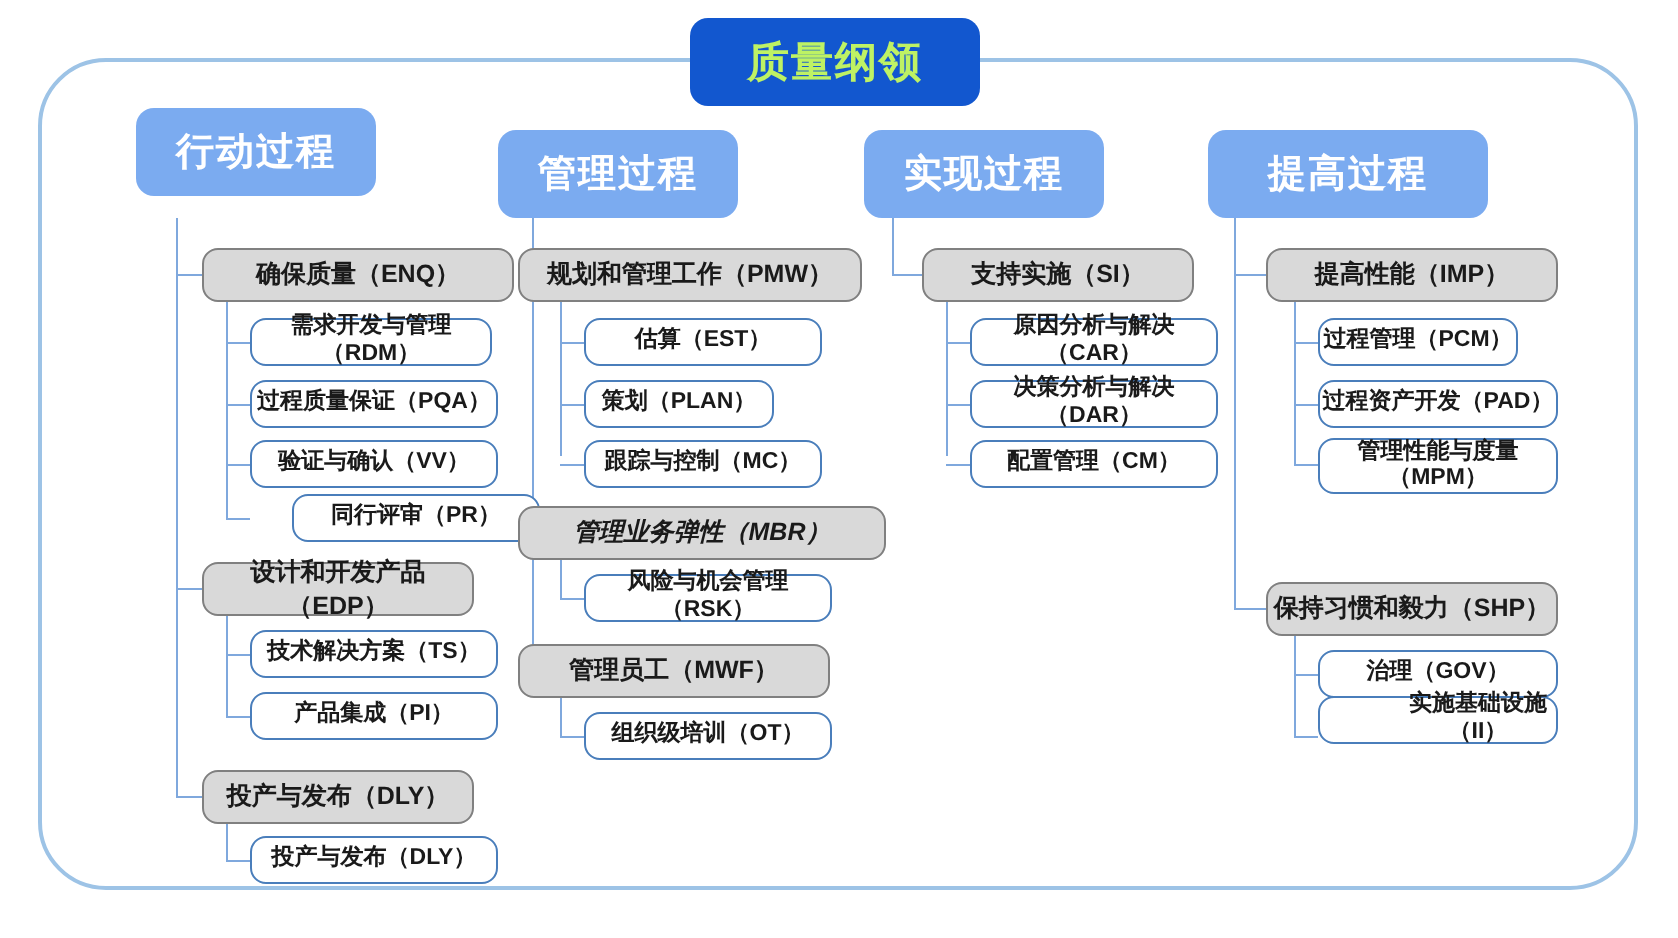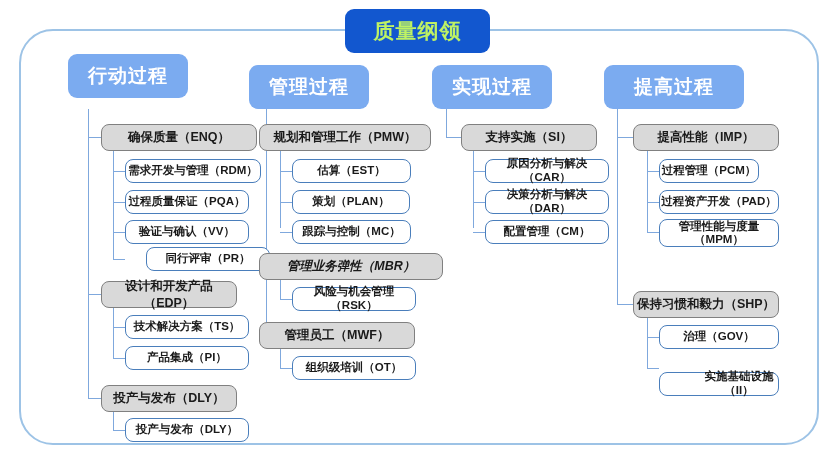--- a/index.html
+++ b/index.html
@@ -100,21 +100,21 @@
 
   <div class="col-head" style="left:68px;top:54px;width:120px;">行动过程</div>
 
   <div class="ln v" style="left:88px;top:109px;height:290px;"></div>
 
   <div class="ln h" style="left:88px;top:137px;width:13px;"></div>
   <div class="grp" style="left:101px;top:124px;width:156px;height:27px;">确保质量（ENQ）</div>
   <div class="ln v" style="left:113px;top:151px;height:108px;"></div>
 
   <div class="ln h" style="left:113px;top:171px;width:12px;"></div>
-  <div class="leaf" style="left:125px;top:159px;width:136px;height:24px;">需求开发与管理（RDM）</div>
+  <div class="leaf" style="left:125px;top:159px;width:121px;height:24px;">需求开发与管理（RDM）</div>
 
   <div class="ln h" style="left:113px;top:202px;width:12px;"></div>
   <div class="leaf" style="left:125px;top:190px;width:124px;height:24px;">过程质量保证（PQA）</div>
 
   <div class="ln h" style="left:113px;top:232px;width:12px;"></div>
   <div class="leaf" style="left:125px;top:220px;width:124px;height:24px;">验证与确认（VV）</div>
 
   <div class="ln h" style="left:113px;top:259px;width:12px;"></div>
   <div class="leaf" style="left:125px;top:247px;width:124px;height:24px;margin-left:21px;">同行评审（PR）</div>
 
@@ -139,21 +139,21 @@
   <div class="ln v" style="left:266px;top:109px;height:235px;"></div>
 
   <div class="ln h" style="left:266px;top:137px;width:6px;"></div>
   <div class="grp" style="left:259px;top:124px;width:172px;height:27px;">规划和管理工作（PMW）</div>
   <div class="ln v" style="left:280px;top:151px;height:77px;"></div>
 
   <div class="ln h" style="left:280px;top:171px;width:12px;"></div>
   <div class="leaf" style="left:292px;top:159px;width:119px;height:24px;">估算（EST）</div>
 
   <div class="ln h" style="left:280px;top:202px;width:12px;"></div>
-  <div class="leaf" style="left:292px;top:190px;width:118px;height:24px;">策划（PLAN）</div>
+  <div class="leaf" style="left:292px;top:190px;width:95px;height:24px;">策划（PLAN）</div>
 
   <div class="ln h" style="left:280px;top:232px;width:12px;"></div>
   <div class="leaf" style="left:292px;top:220px;width:119px;height:24px;">跟踪与控制（MC）</div>
 
   <div class="ln h" style="left:266px;top:266px;width:6px;"></div>
   <div class="grp" style="left:259px;top:253px;width:184px;height:27px;font-style:italic;">管理业务弹性（MBR）</div>
   <div class="ln v" style="left:280px;top:280px;height:20px;"></div>
   <div class="ln h" style="left:280px;top:299px;width:12px;"></div>
   <div class="leaf" style="left:292px;top:287px;width:124px;height:24px;">风险与机会管理（RSK）</div>
 
@@ -198,15 +198,15 @@
 （MPM）</div>
 
   <div class="ln h" style="left:617px;top:304px;width:16px;"></div>
   <div class="grp" style="left:633px;top:291px;width:146px;height:27px;">保持习惯和毅力（SHP）</div>
   <div class="ln v" style="left:647px;top:318px;height:50px;"></div>
 
   <div class="ln h" style="left:647px;top:337px;width:12px;"></div>
   <div class="leaf" style="left:659px;top:325px;width:120px;height:24px;">治理（GOV）</div>
 
   <div class="ln h" style="left:647px;top:368px;width:12px;"></div>
-  <div class="leaf" style="left:659px;top:372px;width:120px;height:24px;padding-left:40px;">实施基础设施（II）</div>
+  <div class="leaf" style="left:659px;top:348px;width:120px;height:24px;padding-left:40px;">实施基础设施（II）</div>
 
 </div>
 
 </body></html>

